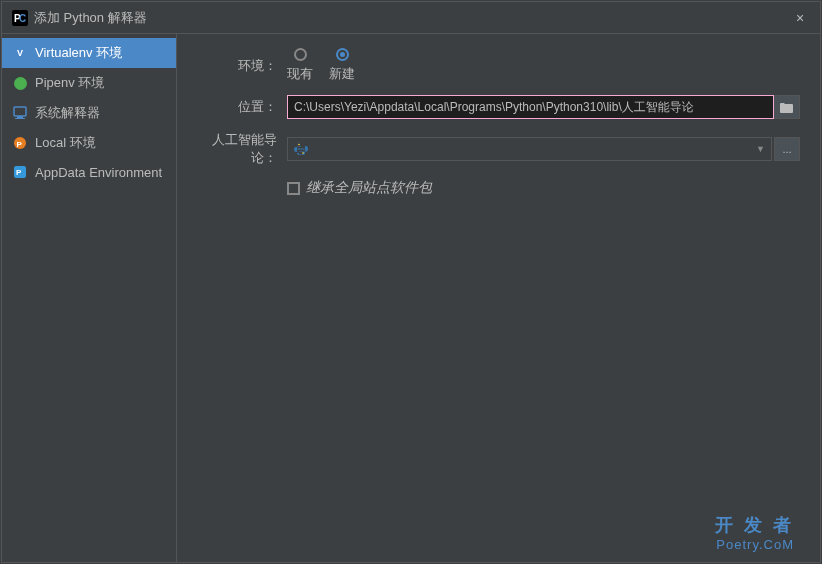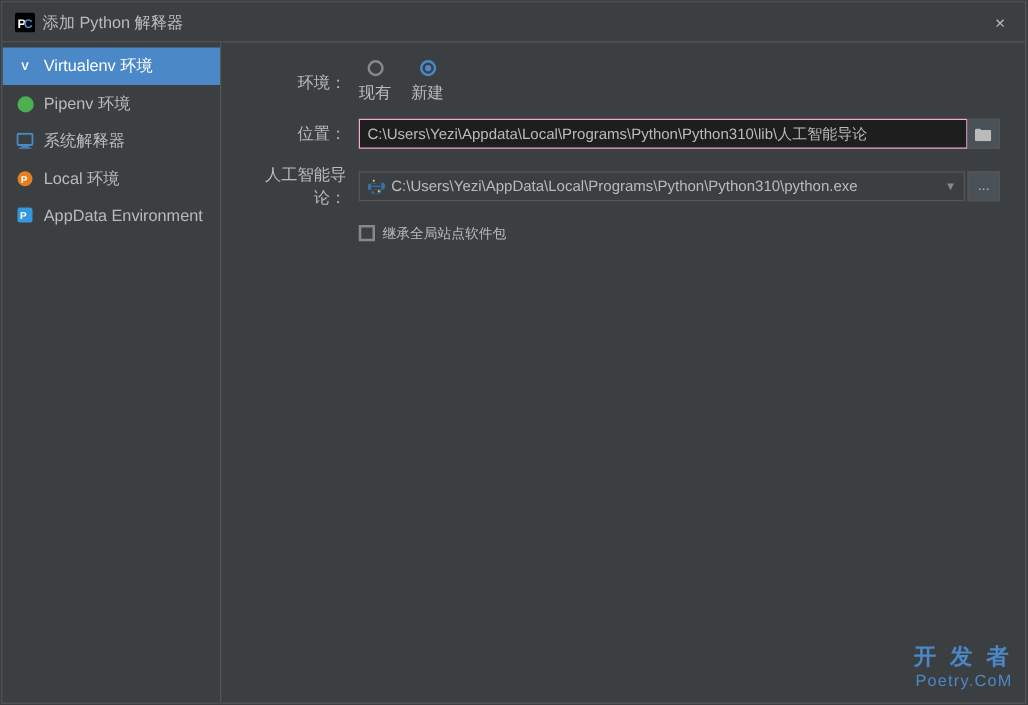--- a/index.html
+++ b/index.html
@@ -261,28 +261,29 @@
     }
     .checkbox {
       width: 13px;
       height: 13px;
       border: 2px solid #888888;
       background: transparent;
       flex-shrink: 0;
       cursor: pointer;
     }
     .checkbox-label {
-      font-size: 11px;
-      color: #bbbbbb;
-      cursor: pointer;
+      font-size: 14px;
+      color: #bbbbbb;
+      cursor: pointer;
+      font-style: italic;
     }
     .watermark {
       position: absolute;
       bottom: 10px;
-      right: 10px;
+      right: 26px;
       text-align: right;
       pointer-events: none;
     }
     .watermark-top {
       font-size: 18px;
       font-weight: bold;
       color: #4a88c7;
       letter-spacing: 3px;
     }
     .watermark-bottom {
@@ -393,21 +394,20 @@
       <div class="row">
         <span class="row-label">人工智能导论：</span>
         <div class="dropdown-wrapper">
           <div class="dropdown">
             <div class="dropdown-inner">
               <svg class="python-icon-small" viewBox="0 0 14 14">
                 <path d="M7 0.5 C4.5 0.5 3 1.5 3 3 L3 4.5 L7 4.5 L7 5 L1.5 5 C0.5 5 0 6 0 7.5 C0 9 0.5 10 2 10 L3 10 L3 8 C3 7 3.5 6.5 4.5 6.5 L9.5 6.5 C10.5 6.5 11 7 11 8 L11 11 C11 12 10.5 13 9 13 L5 13 C3.5 13 3 12 3 11 L5 11 L5 11.5 C5 12 5.5 12.5 6 12.5 L8 12.5 C8.5 12.5 9 12 9 11.5 L9 10 L5 10 L5 9.5 L12.5 9.5 C13.5 9.5 14 8.5 14 7 C14 5 13.5 4 12 4 L11 4 L11 6 C11 7 10.5 7.5 9.5 7.5 L4.5 7.5 C3.5 7.5 3 7 3 6 L3 3 C3 2 3.5 1 5 1 Z" fill="#3572A5"></path>
                 <circle cx="5" cy="2.5" r="0.8" fill="#FFD845"></circle>
                 <circle cx="9" cy="11" r="0.8" fill="#FFD845"></circle>
               </svg>
-              <span class="dropdown-text">C:\Users\Yezi\AppData\Local\Programs\Python\Python310\python.exe</span>
             </div>
             <span class="dropdown-arrow">▼</span>
           </div>
           <div class="ellipsis-btn">...</div>
         </div>
       </div>
 
       <div class="checkbox-row">
         <div class="checkbox"></div>
         <span class="checkbox-label">继承全局站点软件包</span>

